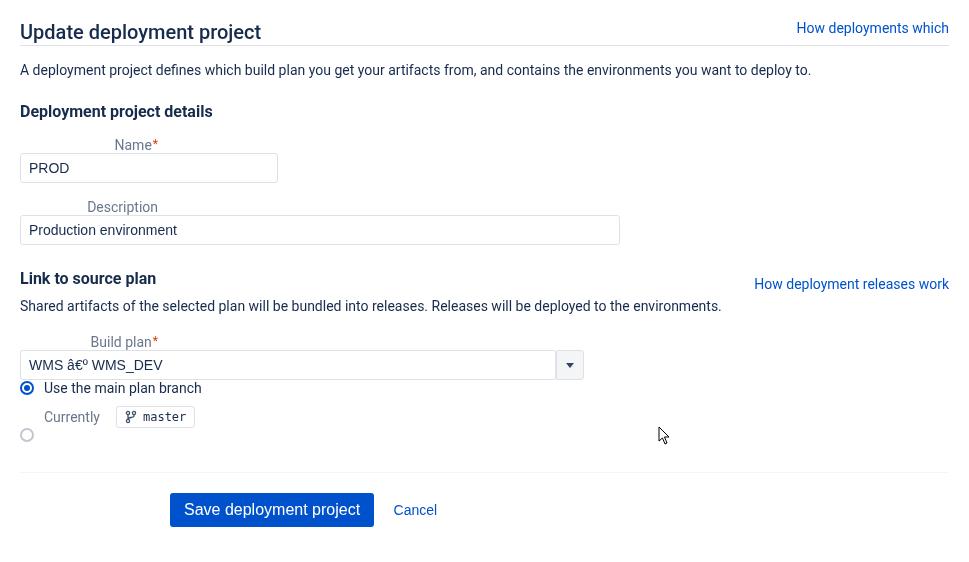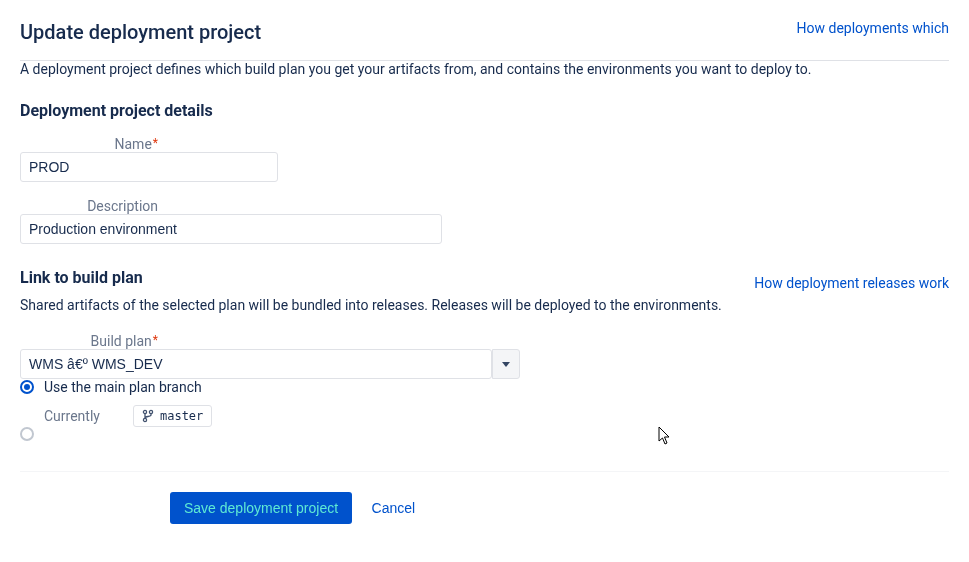--- a/index.html
+++ b/index.html
@@ -9,21 +9,22 @@
     color: #172B4D;
     margin: 0;
     padding: 20px;
     background: #fff;
   }
   .header-row {
     display: flex;
     justify-content: space-between;
     align-items: flex-start;
     border-bottom: 1px solid #DFE1E6;
-    padding-bottom: 16px;
+    padding-bottom: 1px;
+    margin-bottom: 16px;
   }
   h1 {
     font-size: 20px;
     font-weight: 500;
     margin: 0;
     color: #172B4D;
   }
   .help-link {
     color: #0052CC;
     text-decoration: none;
@@ -68,26 +69,26 @@
   }
   .field {
     flex: 1;
   }
   input[type="text"] {
     border: 1px solid #DFE1E6;
     border-radius: 3px;
     padding: 6px 8px;
     font-size: 14px;
     color: #172B4D;
-    width: 422px;
+    width: 600px;
   }
   input.small { width: 258px; }
   .select-wrap {
     display: inline-flex;
-    width: 500px;
+    width: 564px;
   }
   .select-input {
     border: 1px solid #DFE1E6;
     border-radius: 3px 0 0 3px;
     padding: 6px 8px;
     font-size: 14px;
     color: #172B4D;
     flex: 1;
     border-right: none;
   }
@@ -148,38 +149,37 @@
   .branch-badge {
     border: 1px solid #DFE1E6;
     border-radius: 3px;
     padding: 3px 8px;
     display: inline-flex;
     align-items: center;
     font-family: "SFMono-Regular", Consolas, monospace;
     font-size: 12px;
     color: #172B4D;
     background: #fff;
-    margin-left: 17px;
   }
   .branch-badge svg { margin-right: 6px; }
   hr.sep {
     border: none;
     border-top: 1px solid #F4F5F7;
     margin: 30px 0 20px 0;
   }
   .actions {
     margin-left: 150px;
   }
   .btn-primary {
     background: #0052CC;
-    color: #5eead4;
+    color: #ffffff;
     border: none;
     border-radius: 3px;
     padding: 8px 14px;
-    font-size: 14px;
+    font-size: 16px;
     font-weight: 500;
     cursor: pointer;
   }
   .btn-link {
     background: none;
     border: none;
     color: #0052CC;
     font-size: 14px;
     margin-left: 10px;
     cursor: pointer;
@@ -219,21 +219,21 @@
 
 <div class="form-row">
   <div class="label">Description</div>
   <div class="field">
     <input type="text" value="Production environment" style="">
   </div>
 </div>
 
 <div class="section2">
   <div class="section-head">
-    <h2>Link to build plan</h2>
+    <h2>Link to source plan</h2>
     <a class="help-link">How deployment releases work</a>
   </div>
   <div class="section-desc">Shared artifacts of the selected plan will be bundled into releases. Releases will be deployed to the environments.</div>
 
   <div class="form-row">
     <div class="label required">Build plan</div>
     <div class="field">
       <div class="select-wrap">
         <input class="select-input" type="text" value="WMS â€º WMS_DEV" style="">
         <div class="select-btn">

